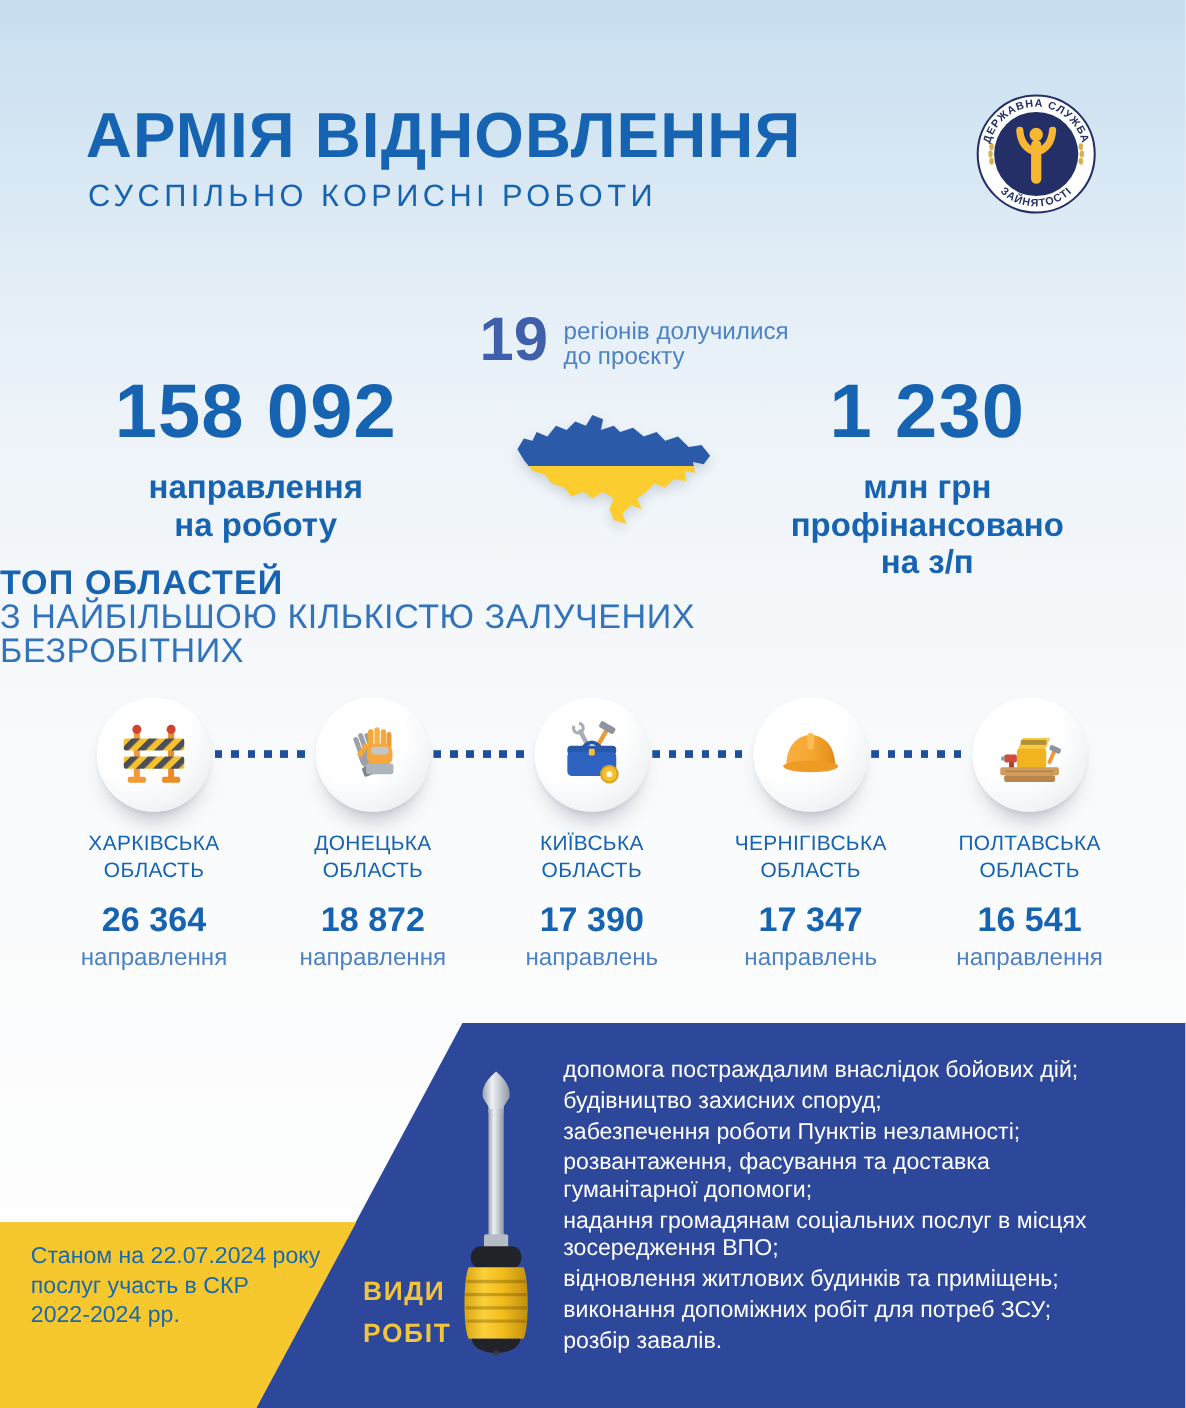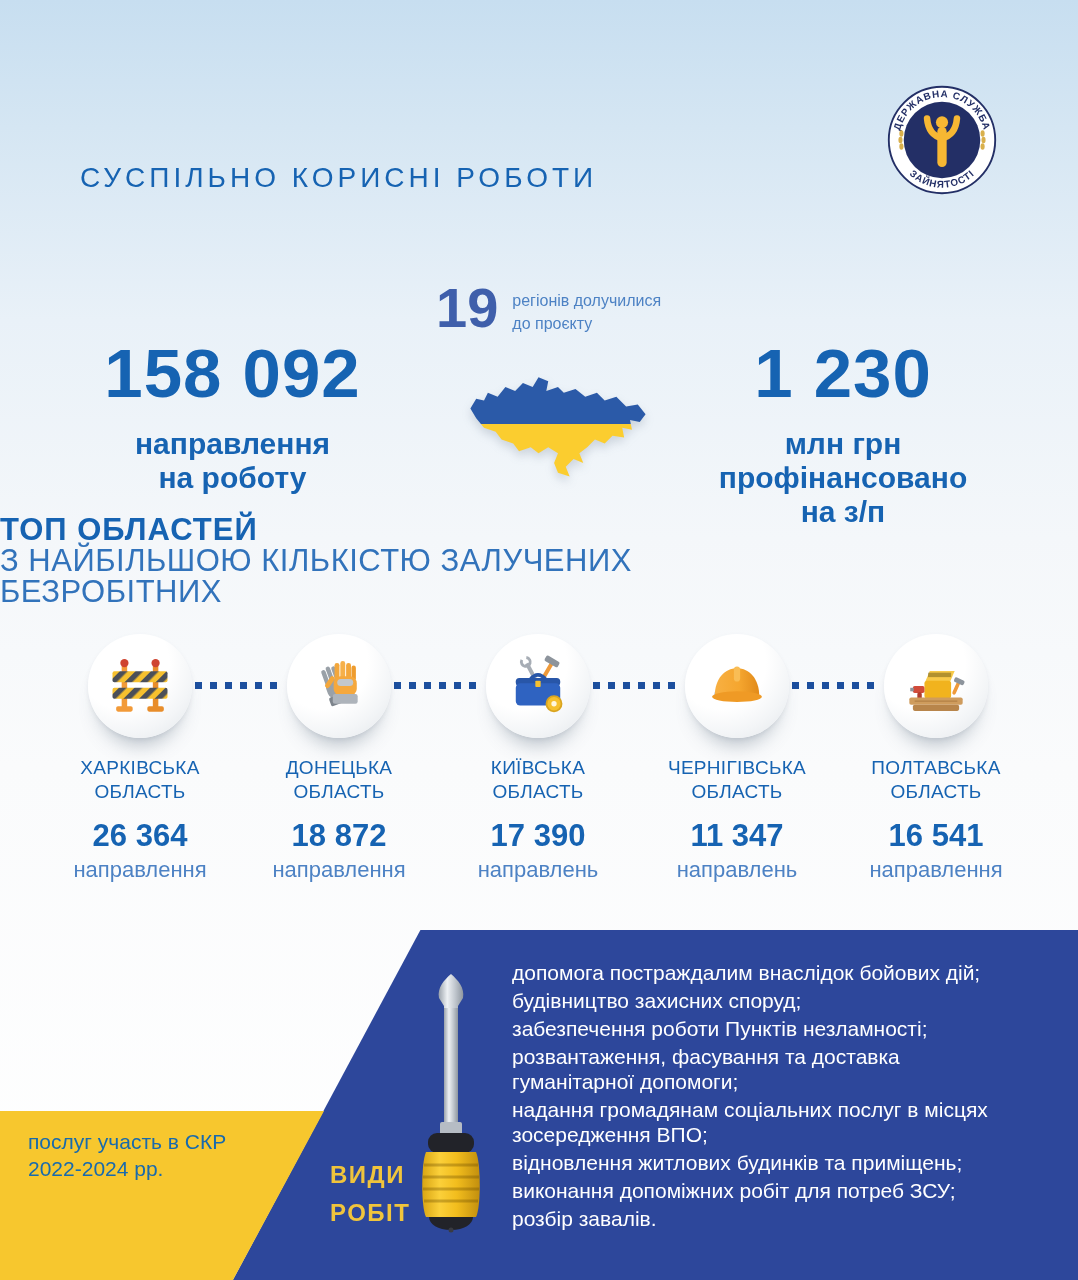--- a/index.html
+++ b/index.html
@@ -18,21 +18,21 @@
   .logo{position:absolute;left:886px;top:84px;width:112px;height:112px;}
 
   .stat{position:absolute;text-align:center;color:var(--primary-blue);}
   .stat-left{left:60px;top:334px;width:345px;}
   .stat-right{left:678px;top:334px;width:330px;}
   .stat-value{font-size:69px;font-weight:bold;letter-spacing:1px;}
   .stat-label{margin-top:14px;font-size:30px;font-weight:bold;line-height:34px;}
 
   .regions-flag{position:absolute;left:436px;top:280px;display:flex;gap:14px;align-items:flex-start;}
   .big19{font-size:56px;font-weight:bold;color:var(--indigo-blue);line-height:56px;}
-  .r19-label{font-size:16px;color:var(--light-blue);line-height:23px;padding-top:9px;}
+  .r19-label{font-size:22px;color:var(--light-blue);line-height:23px;padding-top:9px;}
 
   .map{position:absolute;left:452px;top:350px;width:210px;height:146px;filter:drop-shadow(0 5px 5px rgba(80,100,125,.22));}
 
   .top-heading{position:absolute;left:0;top:514px;width:100%;text-align:left;font-size:31px;line-height:31px;color:#3273bb;letter-spacing:.5px;}
   .top-heading .hbold{font-weight:bold;color:var(--primary-blue);letter-spacing:1px;}
 
   .circle{position:absolute;top:634px;width:104px;height:104px;border-radius:50%;
     background:radial-gradient(circle at 34% 28%,#ffffff 45%,#f3f5f7 70%,#e1e5e9 100%);
     box-shadow:0 18px 20px -12px rgba(96,112,130,.45),0 2px 4px rgba(120,130,145,.12);
     display:flex;align-items:center;justify-content:center;}
@@ -52,20 +52,21 @@
   .work-label{position:absolute;left:330px;top:1156px;font-size:24px;font-weight:bold;color:var(--accent-yellow);line-height:38px;letter-spacing:1.5px;}
   .screwdriver{position:absolute;left:392px;top:972px;width:118px;height:262px;}
   .work-list{position:absolute;left:512px;top:960px;width:500px;color:#fff;font-size:21px;line-height:25px;}
   .work-item{margin-bottom:3px;}
 </style>
 </head>
 <body>
 
 <div class="poster">
 
+  <div class="title">АРМІЯ ВІДНОВЛЕННЯ</div>
   <div class="subtitle">СУСПІЛЬНО КОРИСНІ РОБОТИ</div>
 
   <svg class="logo" viewBox="0 0 120 120">
     <circle cx="60" cy="60" r="57" fill="#ffffff" stroke="#232f66" stroke-width="2"></circle>
     <circle cx="60" cy="60" r="41" fill="#232f66"></circle>
     <path id="lt" d="M14,60 A46,46 0 0 1 106,60" fill="none"></path>
     <path id="lb" d="M9,60 A51,51 0 0 0 111,60" fill="none"></path>
     <text font-size="10.5" font-weight="bold" fill="#232f66" letter-spacing="1">
       <textPath href="#lt" startOffset="50%" text-anchor="middle">ДЕРЖАВНА СЛУЖБА</textPath>
     </text>
@@ -252,36 +253,37 @@
       <div>ОБЛАСТЬ</div>
     </div>
     <div class="region-value">17 390</div>
     <div class="region-unit">направлень</div>
   </div>
   <div class="region-col" style="left:627px;">
     <div class="region-name">
       <div>ЧЕРНІГІВСЬКА</div>
       <div>ОБЛАСТЬ</div>
     </div>
-    <div class="region-value">11 347</div>
+    <div class="region-value">17 347</div>
     <div class="region-unit">направлень</div>
   </div>
   <div class="region-col" style="left:826px;">
     <div class="region-name">
       <div>ПОЛТАВСЬКА</div>
       <div>ОБЛАСТЬ</div>
     </div>
     <div class="region-value">16 541</div>
     <div class="region-unit">направлення</div>
   </div>
 
   <div class="blue-panel"></div>
   <div class="yellow-panel"></div>
 
   <div class="footnote">
+    <div>Станом на 22.07.2024 року</div>
     <div>послуг участь в СКР</div>
     <div>2022-2024 рр.</div>
   </div>
 
   <div class="work-label">
     <div>ВИДИ</div>
     <div>РОБІТ</div>
   </div>
 
   <svg class="screwdriver" viewBox="0 0 118 262">

